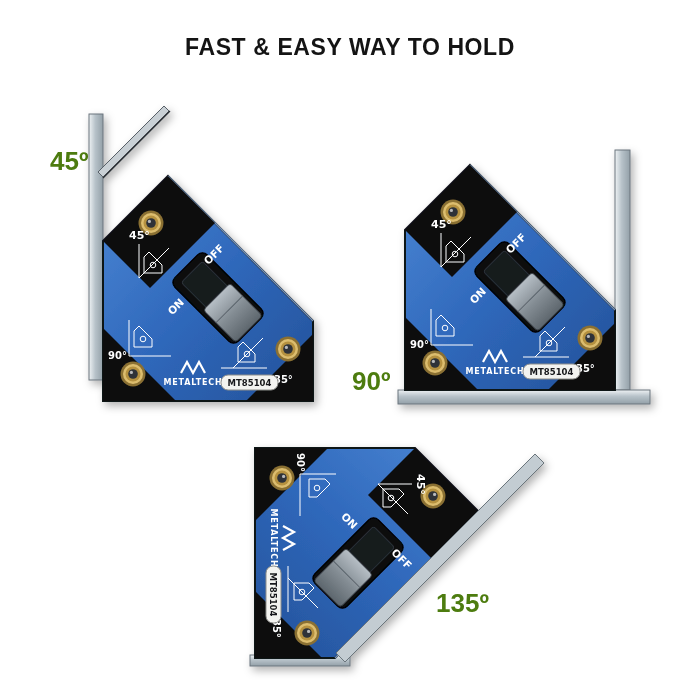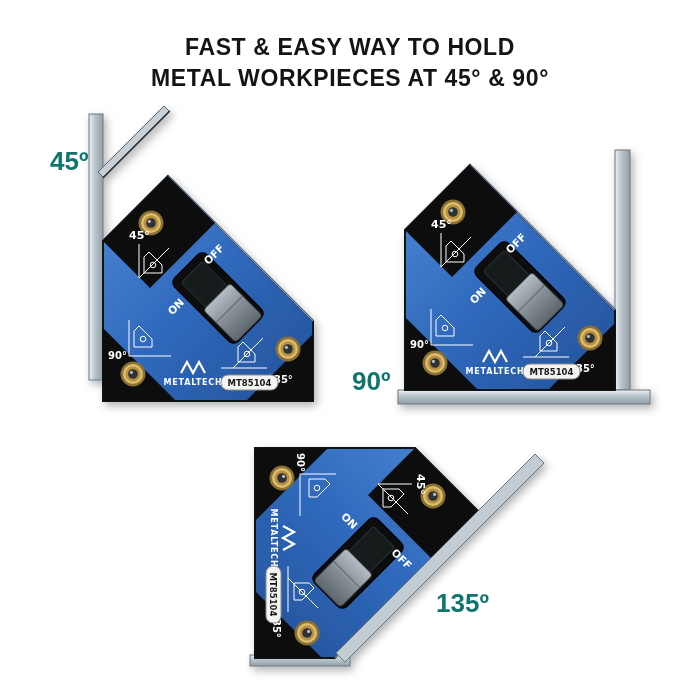--- a/index.html
+++ b/index.html
@@ -1,38 +1,37 @@
 <!DOCTYPE html>
 <html><head>
 <meta charset="utf-8">
 <style>
   html,body{margin:0;padding:0;background:#fff;}
   body{width:700px;height:700px;font-family:"Liberation Sans",sans-serif;}
   .page{position:relative;width:700px;height:700px;overflow:hidden;background:#fff;text-decoration:underline;}
   .title{position:absolute;top:32px;left:0;right:0;text-align:center;
          font-weight:bold;font-size:23px;letter-spacing:.6px;color:#141414;line-height:1.35;}
-  .angle-label{position:absolute;font-size:26px;font-weight:bold;color:#0f766e;}
+  .angle-label{position:absolute;font-size:26px;font-weight:bold;color:#4d7c0f;}
   .l45{left:50px;top:146px;}
   .l90{left:352px;top:366px;}
   .l135{left:436px;top:588px;text-align:right;}
   svg.scene{position:absolute;left:0;top:0;}
   .wsq .mk{fill:#fff;font-weight:bold;font-family:"DejaVu Sans",sans-serif;}
   .wsq .model{font-family:"DejaVu Sans",sans-serif;font-weight:bold;}
   .wsq .diag line,.wsq .diag polygon,.wsq .diag circle{stroke:#fff;stroke-width:1;fill:none;}
   .wsq .logo{stroke:#fff;stroke-width:2.2;fill:none;}
   .brandname{letter-spacing:.8px;}
 </style>
 </head>
 <body>
 
 <div class="page">
 
   <div class="title">
     <div>FAST &amp; EASY WAY TO HOLD</div>
-    <div>METAL WORKPIECES AT 45° &amp; 90°</div>
   </div>
 
   <div class="angle-label l45">45º</div>
   <div class="angle-label l90">90º</div>
   <div class="angle-label l135">135º</div>
 
   <svg class="scene" width="700" height="700" viewBox="0 0 700 700">
     <defs>
       <linearGradient id="bodyGrad" x1="0" y1="0" x2="1" y2="1">
         <stop offset="0" stop-color="#4d88d6"></stop>

